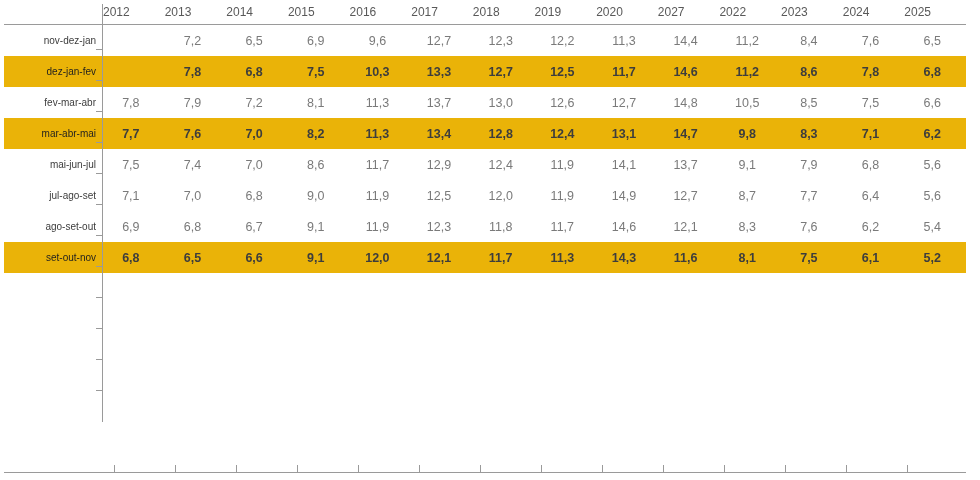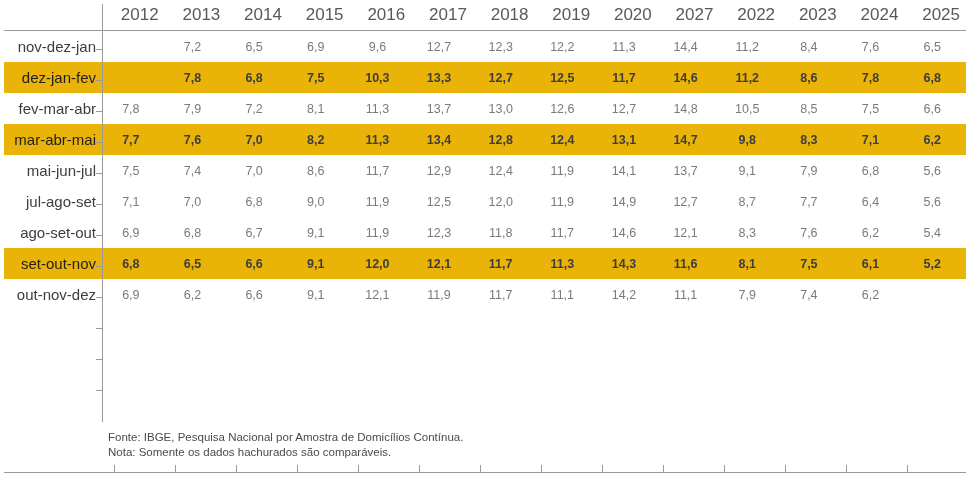--- a/index.html
+++ b/index.html
@@ -23,33 +23,33 @@
     border-collapse: collapse;
     table-layout: fixed;
     width: 962px;
     margin-left: 4px;
     margin-top: 2px;
   }
   table.matrix col.rowlab { width: 98px; }
   table.matrix col.datacol { width: 61px; }
 
   table.matrix th.colhead {
-    font-size: 17px;
+    font-size: 12px;
     font-weight: normal;
     color: #595959;
-    text-align: right;
+    text-align: left;
     padding: 3px 6px 5px 0;
     border-bottom: 1px solid #9a9a9a;
     vertical-align: bottom;
   }
   table.matrix th.corner {
     border-bottom: 1px solid #9a9a9a;
   }
   table.matrix td.rowlab {
-    font-size: 15px;
+    font-size: 10px;
     text-align: right;
     padding: 0 7px 0 0;
     color: #3d3d3d;
     white-space: nowrap;
   }
   table.matrix td.cell {
     font-size: 12.5px;
     text-align: center;
     padding: 0 6px 0 0;
     height: 31px;
@@ -277,58 +277,37 @@
         <td class="cell">12,1</td>
         <td class="cell">11,7</td>
         <td class="cell">11,3</td>
         <td class="cell">14,3</td>
         <td class="cell">11,6</td>
         <td class="cell">8,1</td>
         <td class="cell">7,5</td>
         <td class="cell">6,1</td>
         <td class="cell">5,2</td>
       </tr>
-      <tr>
-        <td class="rowlab">out-nov-dez</td>
-        <td class="cell">6,9</td>
-        <td class="cell">6,2</td>
-        <td class="cell">6,6</td>
-        <td class="cell">9,1</td>
-        <td class="cell">12,1</td>
-        <td class="cell">11,9</td>
-        <td class="cell">11,7</td>
-        <td class="cell">11,1</td>
-        <td class="cell">14,2</td>
-        <td class="cell">11,1</td>
-        <td class="cell">7,9</td>
-        <td class="cell">7,4</td>
-        <td class="cell">6,2</td>
-        <td class="cell"></td>
-      </tr>
     </tbody>
   </table>
 
   <div class="axis-left"></div>
   <div class="tick" style="top:47px"></div>
   <div class="tick" style="top:78px"></div>
   <div class="tick" style="top:109px"></div>
   <div class="tick" style="top:140px"></div>
   <div class="tick" style="top:171px"></div>
   <div class="tick" style="top:202px"></div>
   <div class="tick" style="top:233px"></div>
   <div class="tick" style="top:264px"></div>
   <div class="tick" style="top:295px"></div>
   <div class="tick" style="top:326px"></div>
   <div class="tick" style="top:357px"></div>
   <div class="tick" style="top:388px"></div>
 
-  <div class="footnotes">
-    <div>Fonte: IBGE, Pesquisa Nacional por Amostra de Domicílios Contínua.</div>
-    <div>Nota: Somente os dados hachurados são comparáveis.</div>
-  </div>
 
   <div class="bottom-axis"></div>
   <div class="btick" style="left:114px"></div>
   <div class="btick" style="left:175px"></div>
   <div class="btick" style="left:236px"></div>
   <div class="btick" style="left:297px"></div>
   <div class="btick" style="left:358px"></div>
   <div class="btick" style="left:419px"></div>
   <div class="btick" style="left:480px"></div>
   <div class="btick" style="left:541px"></div>

